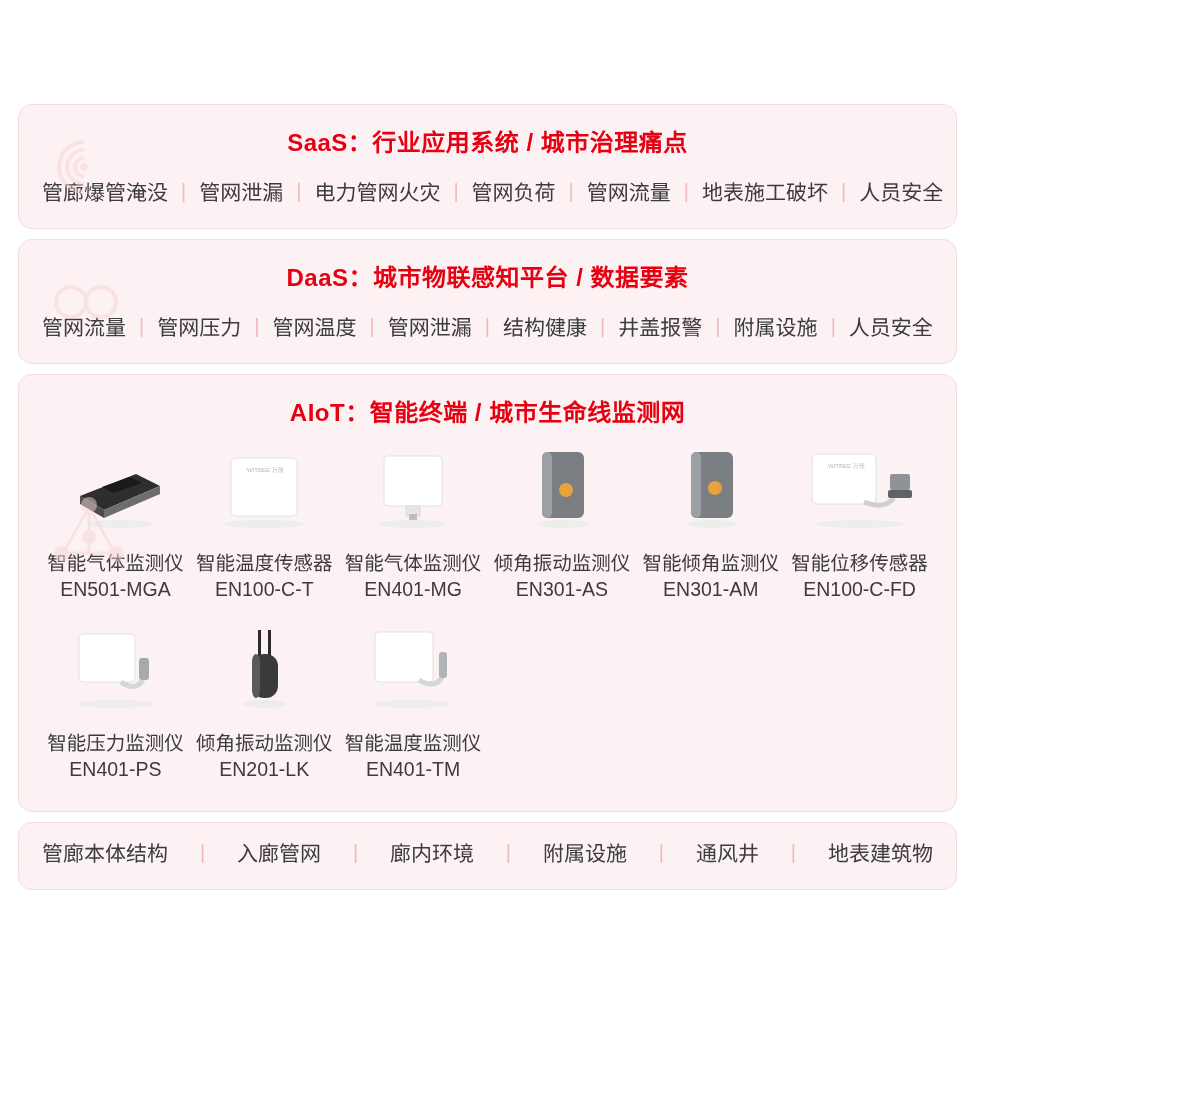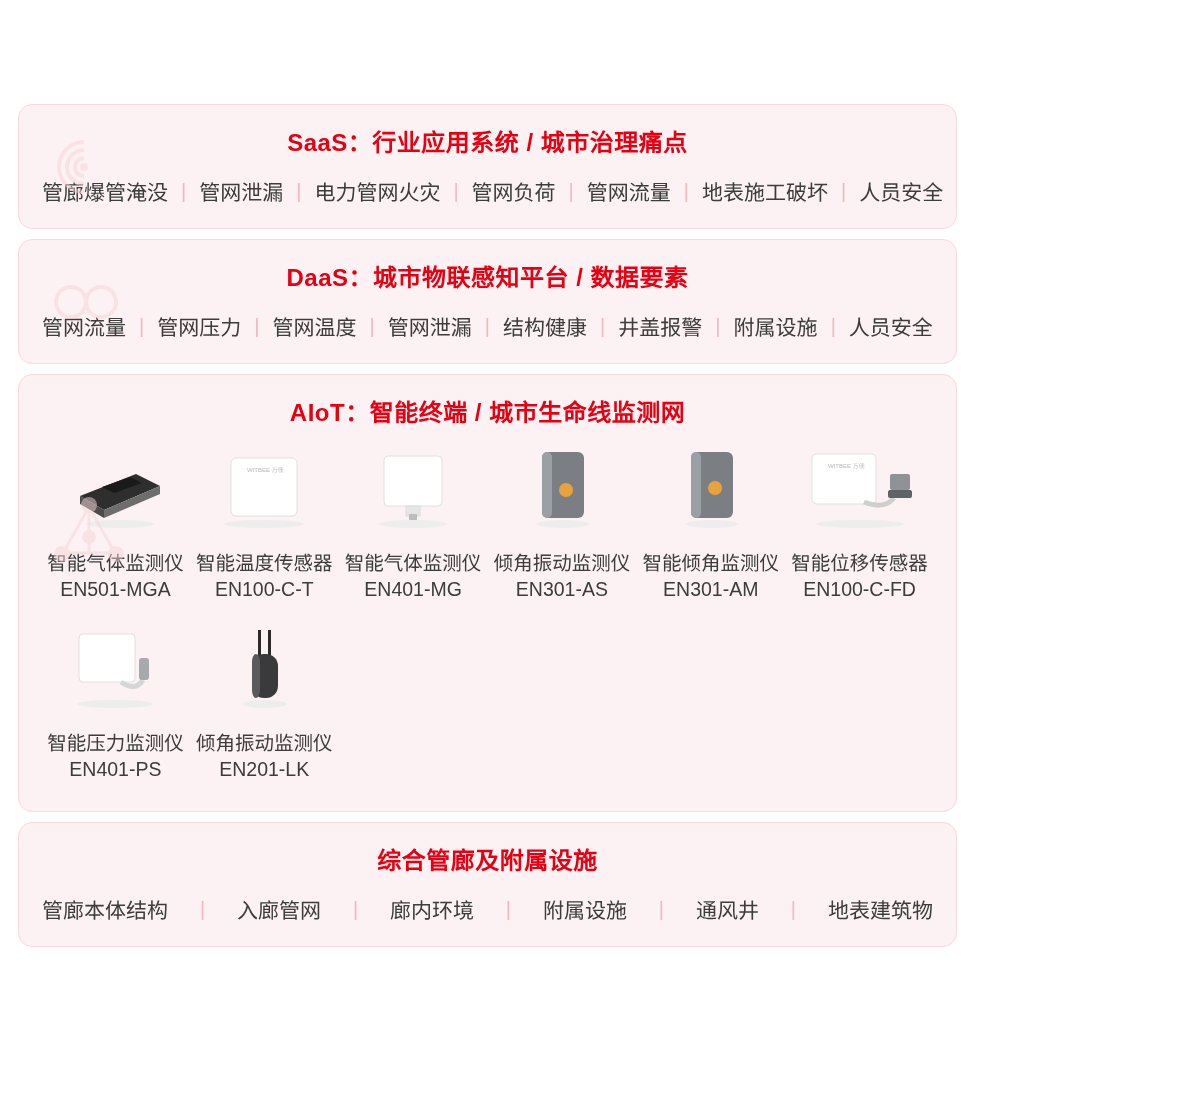--- a/index.html
+++ b/index.html
@@ -301,27 +301,38 @@
             <rect x="52" y="6" width="3" height="26" fill="#2b2b2b"></rect>
             <rect x="36" y="30" width="26" height="44" rx="12" fill="#3a3a3c"></rect>
             <rect x="36" y="30" width="8" height="44" rx="8" fill="#5a5a5c"></rect>
             <ellipse cx="49" cy="80" rx="22" ry="4" fill="#ededed"></ellipse>
           </svg>
         </div>
         <div class="device-name">倾角振动监测仪</div>
         <div class="device-model">EN201-LK</div>
       </div>
 
+      <div class="device">
+        <div class="device-img">
+          <svg width="120" height="92" viewBox="0 0 120 92">
+            <rect x="22" y="8" width="58" height="50" rx="4" fill="#ffffff" stroke="#e0e0e0"></rect>
+            <path d="M66 56 q16 10 24 -4" stroke="#d6d6d6" stroke-width="5" fill="none"></path>
+            <rect x="86" y="28" width="8" height="26" rx="3" fill="#b0b4b7"></rect>
+            <ellipse cx="58" cy="80" rx="38" ry="4" fill="#ededed"></ellipse>
+          </svg>
+        </div>
+        <div class="device-name">智能温度监测仪</div>
+        <div class="device-model">EN401-TM</div>
+      </div>
 
 
     </div>
   </section>
 
   <section class="layer bottom">
-    <div class="layer-title">综合管廊及附属设施</div>
     <div class="tag-row">
       <span class="tag">管廊本体结构</span>
       <span class="sep">|</span>
       <span class="tag">入廊管网</span>
       <span class="sep">|</span>
       <span class="tag">廊内环境</span>
       <span class="sep">|</span>
       <span class="tag">附属设施</span>
       <span class="sep">|</span>
       <span class="tag">通风井</span>

